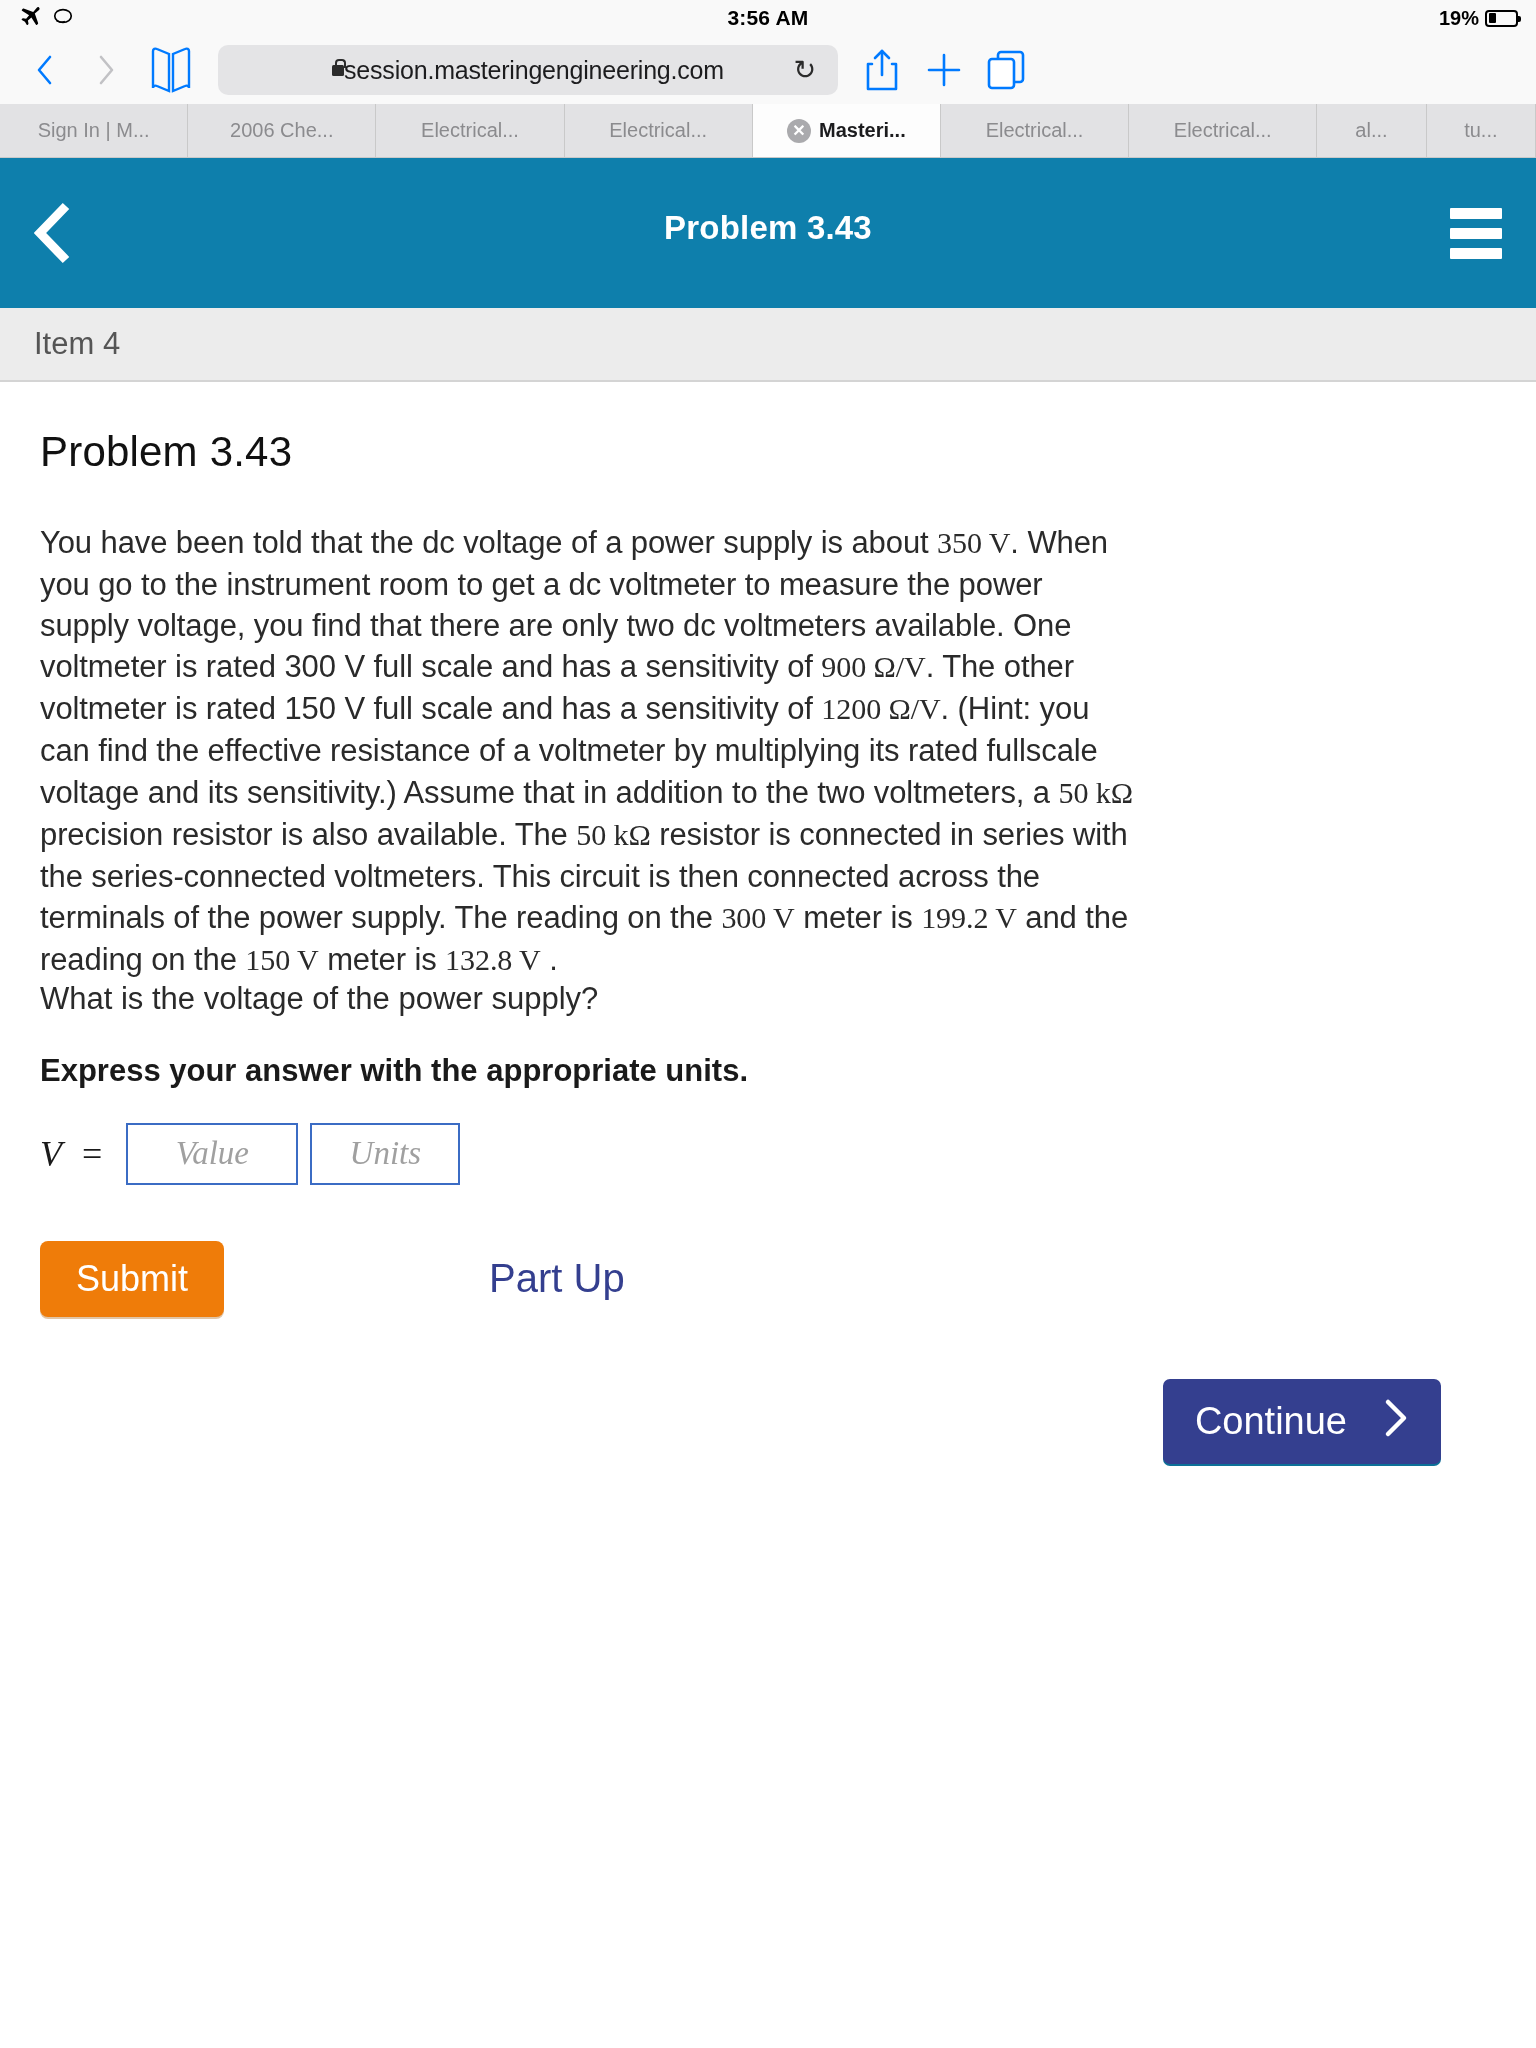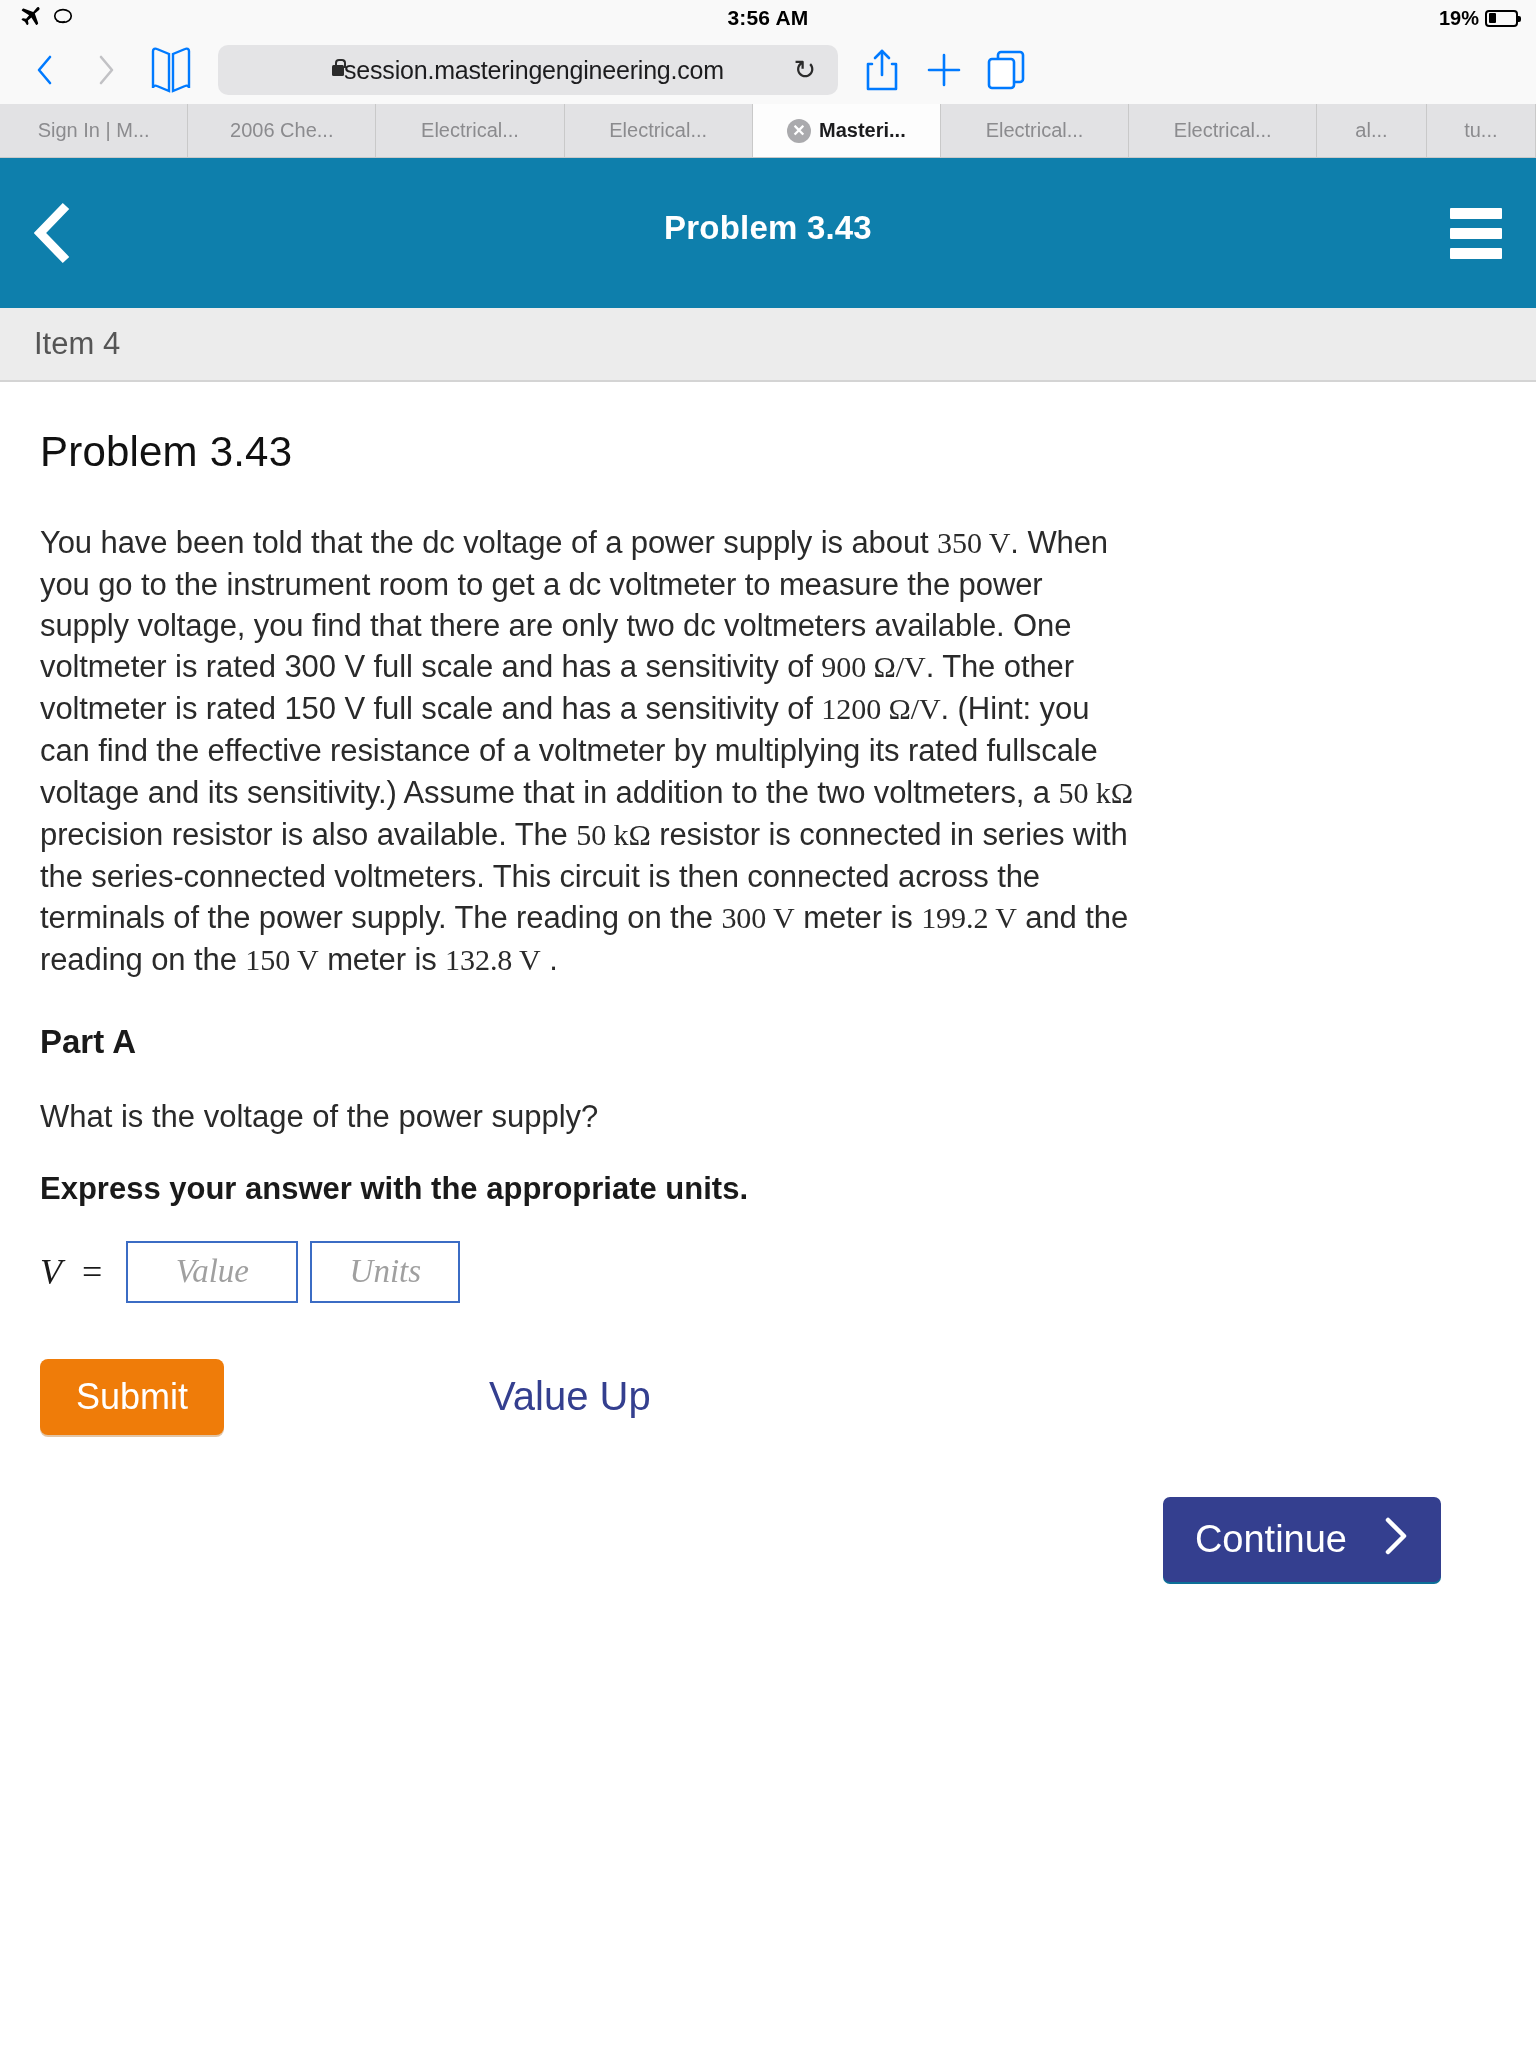--- a/index.html
+++ b/index.html
@@ -456,34 +456,33 @@
 
 <div class="item-bar">
   <span>Item 4</span>
 </div>
 
 <div class="content">
   <div class="problem-title">Problem 3.43</div>
 
   <div class="body-text" id="problem-body"><span>You have been told that the dc voltage of a power supply is about </span><span class="mth">350 V</span><span>. When you go to the instrument room to get a dc voltmeter to measure the power supply voltage, you find that there are only two dc voltmeters available. One voltmeter is rated 300 V full scale and has a sensitivity of </span><span class="mth">900 Ω/V</span><span>. The other voltmeter is rated 150 V full scale and has a sensitivity of </span><span class="mth">1200 Ω/V</span><span>. (Hint: you can find the effective resistance of a voltmeter by multiplying its rated fullscale voltage and its sensitivity.) Assume that in addition to the two voltmeters, a </span><span class="mth">50 kΩ</span><span> precision resistor is also available. The </span><span class="mth">50 kΩ</span><span> resistor is connected in series with the series-connected voltmeters. This circuit is then connected across the terminals of the power supply. The reading on the </span><span class="mth">300 V</span><span> meter is </span><span class="mth">199.2 V</span><span> and the reading on the </span><span class="mth">150 V</span><span> meter is </span><span class="mth">132.8 V</span><span> .</span></div>
 
-  <div class="part-heading">Part A</div>
   <div class="question-text">What is the voltage of the power supply?</div>
   <div class="express-text">Express your answer with the appropriate units.</div>
 
   <div class="answer-row">
     <span class="var-label">V</span>
     <span class="var-eq">=</span>
     <div class="ans-input ans-value">Value</div>
     <div class="ans-input ans-units">Units</div>
   </div>
 
   <div class="btn-row">
     <button class="submit-btn">Submit</button>
-    <button class="giveup-btn">Value Up</button>
+    <button class="giveup-btn">Part Up</button>
   </div>
 
   <div class="continue-wrap">
     <button class="continue-btn">
       <span>Continue</span>
       <span class="arrow">
         <svg width="26" height="40" viewBox="0 0 26 40">
             <polyline points="5,4 21,20 5,36" fill="none" stroke="#ffffff" stroke-width="4.5" stroke-linecap="round" stroke-linejoin="round"></polyline>
           </svg>
       </span>

